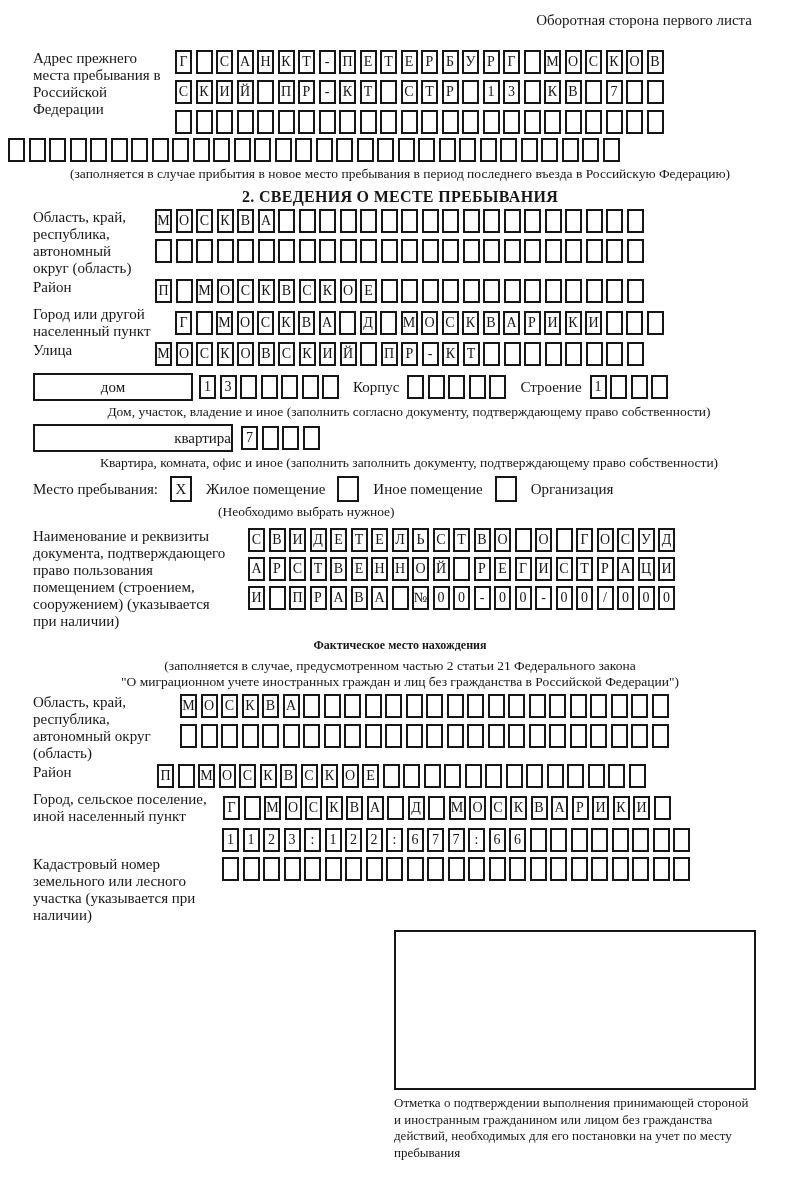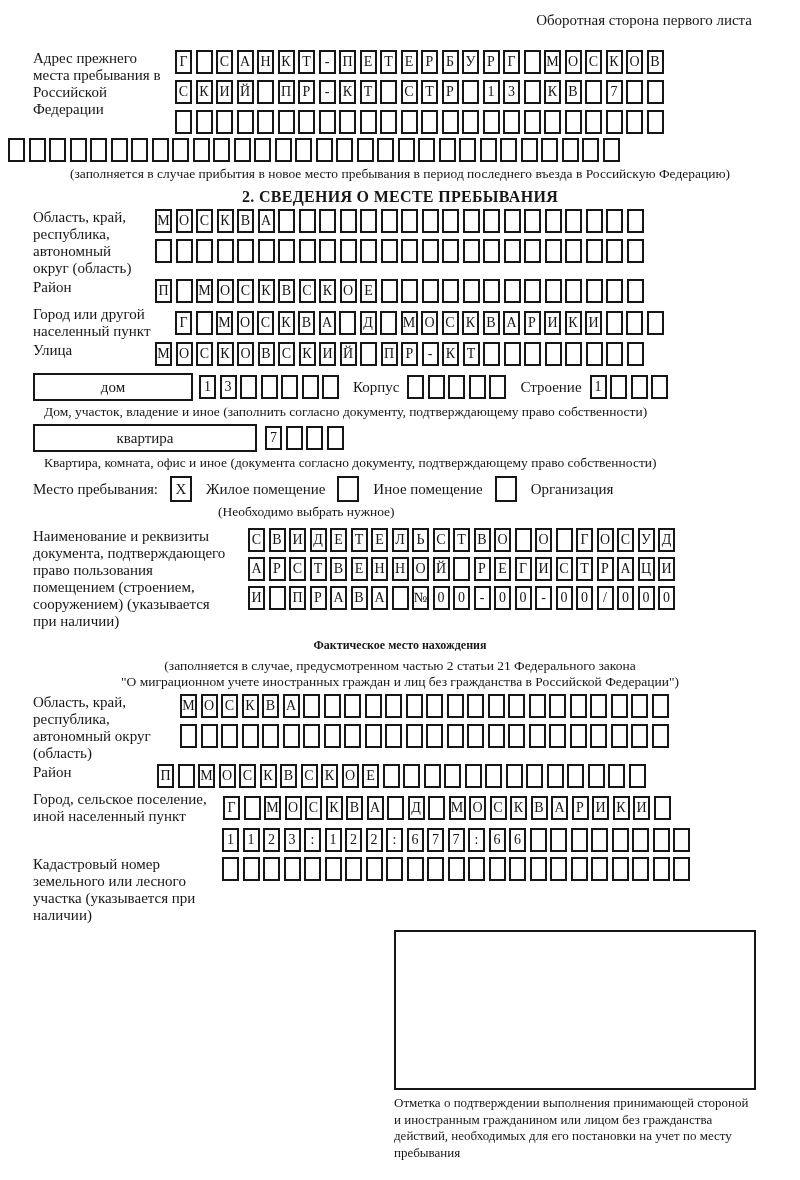--- a/index.html
+++ b/index.html
@@ -26,30 +26,30 @@
   .boxcol { display:flex; flex-direction:column; gap:6px; }
   .boxes  { display:flex; gap:3.5px; }
   .cbox {
     display:inline-block; flex-shrink:0;
     width:17px; height:24px; border:2px solid #161616;
     font-size:14px; line-height:20px; text-align:center;
   }
 
   .note { font-size:13.5px; line-height:16px; }
   .note.centered { text-align:center; }
-  .note-left { margin-left:44px; }
+  .note-left { margin-left:18px;text-align:center; }
 
   .h2 { text-align:center; font-weight:bold; font-size:16px; line-height:19px; letter-spacing:.3px; }
   .h3 { text-align:center; font-weight:bold; font-size:12px; line-height:19px; }
 
   .named-rect {
     width:160px; height:28px; border:2px solid #161616;
     text-align:center; font-size:15px; line-height:24px; flex-shrink:0;
   }
-  .named-rect.wide { width:224px; }
+  .named-rect.wide { width:200px;text-align:right; }
   .inline-lbl { font-size:15px; padding:0 8px 0 14px; white-space:nowrap; }
 
   .stayline { margin-left:33px; }
   .stay-lbl { font-size:15px; white-space:nowrap; }
   .chk {
     display:inline-block; flex-shrink:0;
     width:22px; height:26px; border:2px solid #161616;
     text-align:center; font-size:15px; line-height:22px;
     margin:0 14px 0 12px;
   }
@@ -365,21 +365,21 @@
 
   <div class="frow vcenter mt4 ml33">
     <div class="named-rect wide">квартира</div>
     <div class="boxes" style="margin-left:8px;">
         <span class="cbox">7</span>
         <span class="cbox">&nbsp;</span>
         <span class="cbox">&nbsp;</span>
         <span class="cbox">&nbsp;</span>
       </div>
   </div>
-  <div class="note note-left mt3">Квартира, комната, офис и иное (документа согласно документу, подтверждающему право собственности)</div>
+  <div class="note note-left mt3">Квартира, комната, офис и иное (заполнить заполнить документу, подтверждающему право собственности)</div>
 
   <div class="frow vcenter mt5 stayline">
     <span class="stay-lbl">Место пребывания:</span>
     <span class="chk">X</span>
     <span class="opt-lbl">Жилое помещение</span>
     <span class="chk"></span>
     <span class="opt-lbl">Иное помещение</span>
     <span class="chk"></span>
     <span class="opt-lbl">Организация</span>
   </div>

